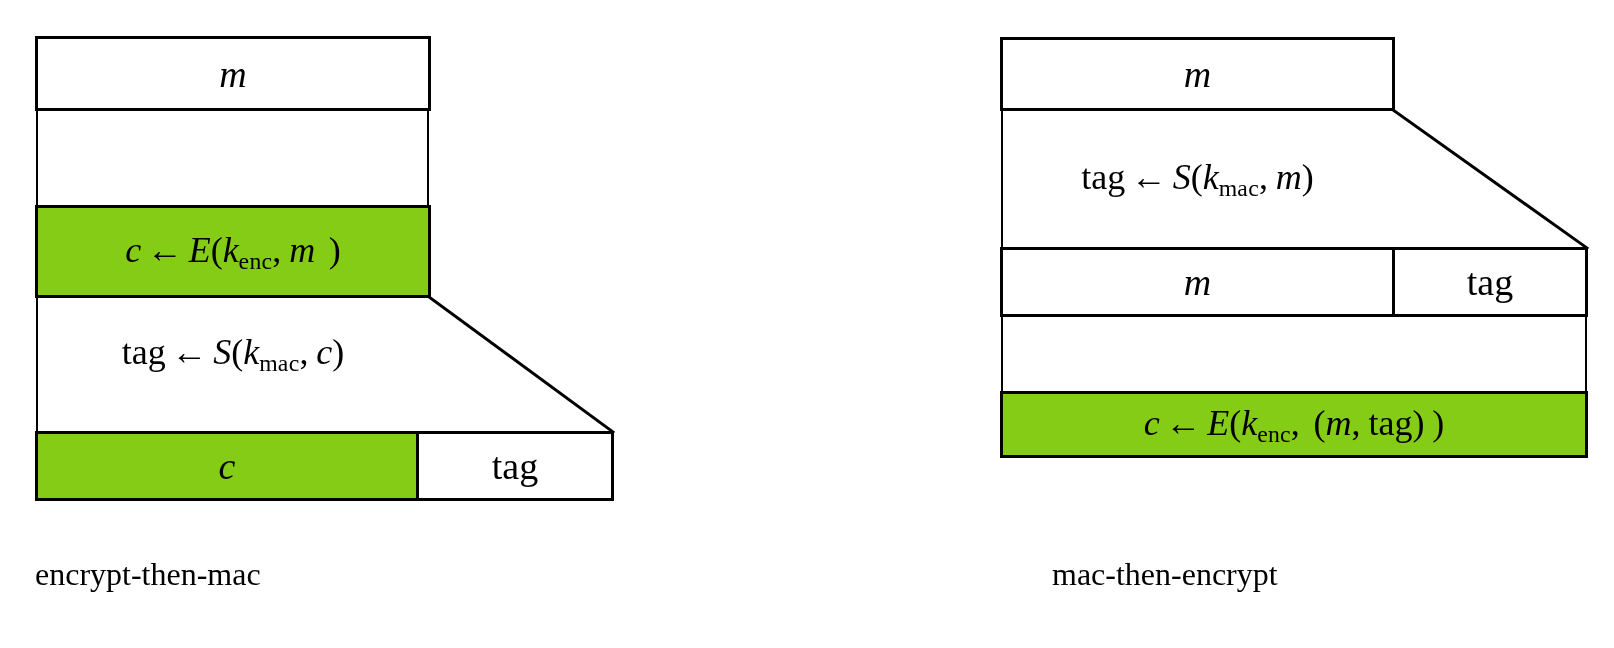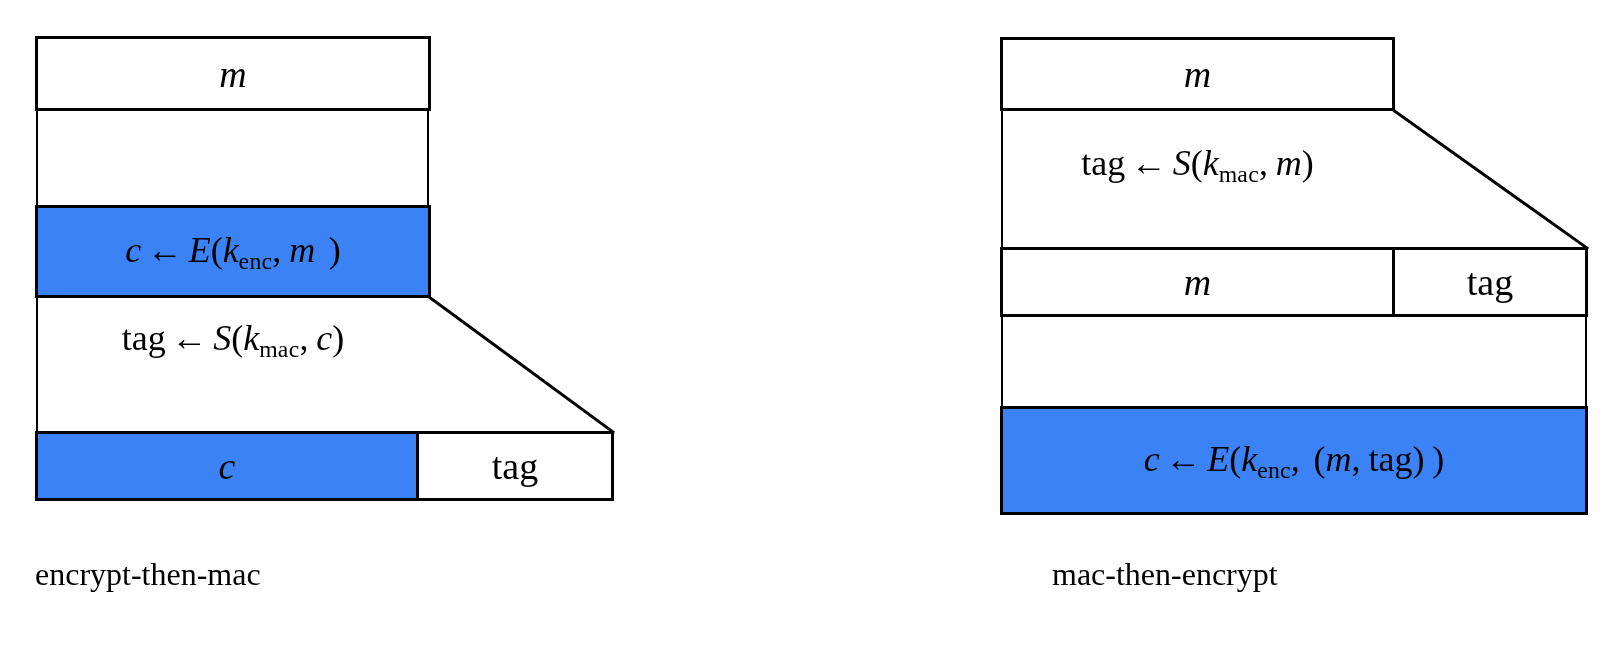--- a/index.html
+++ b/index.html
@@ -22,33 +22,33 @@
 
   .box {
     position: absolute;
     box-sizing: border-box;
     border: 3px solid #000000;
     background: #ffffff;
     display: flex;
     align-items: center;
     justify-content: center;
   }
-  .box.shaded { background: #3b82f6; }
+  .box.shaded { background: #84cc16; }
 
   
   .rail {
     position: absolute;
     width: 2px;
     background: #000000;
   }
 
   .label {
     position: absolute;
     display: flex;
-    align-items: flex-start;
+    align-items: center;
     justify-content: center;
     white-space: nowrap;
     line-height: 1;
   }
 
   .caption {
     position: absolute;
     text-align: left;
     white-space: nowrap;
     font-size: 32px;
@@ -134,21 +134,21 @@
       </span>
     </div>
 
     <div class="box" style="left:1000px; top:247px; width:395px; height:70px;">
       <span class="math mi fs-m">m</span>
     </div>
     <div class="box" style="left:1392px; top:247px; width:196px; height:70px;">
       <span class="math mo fs-m">tag</span>
     </div>
 
-    <div class="box shaded" style="left:1000px; top:406px; width:588px; height:109px;">
+    <div class="box shaded" style="left:1000px; top:391px; width:588px; height:67px;">
       <span class="math fs-form">
         <span class="mi">c</span><span class="arrow">←</span><span class="mi">E</span><span class="mo">(</span><span class="mi">k</span><span class="sub">enc</span><span class="mo">,</span><span class="medsp"></span><span class="mo">(</span><span class="mi">m</span><span class="mo">,</span><span class="thinsp"></span><span class="mo">tag</span><span class="mo">)</span><span class="thinsp"></span><span class="mo">)</span>
       </span>
     </div>
 
     <div class="caption" style="left:1052px; top:558px; width:588px;">mac-then-encrypt</div>
   </div>
 
   <svg class="overlay" viewBox="0 0 1614 648">
     <line x1="429" y1="297" x2="613" y2="432" stroke="#000000" stroke-width="3" stroke-linecap="square"></line>

